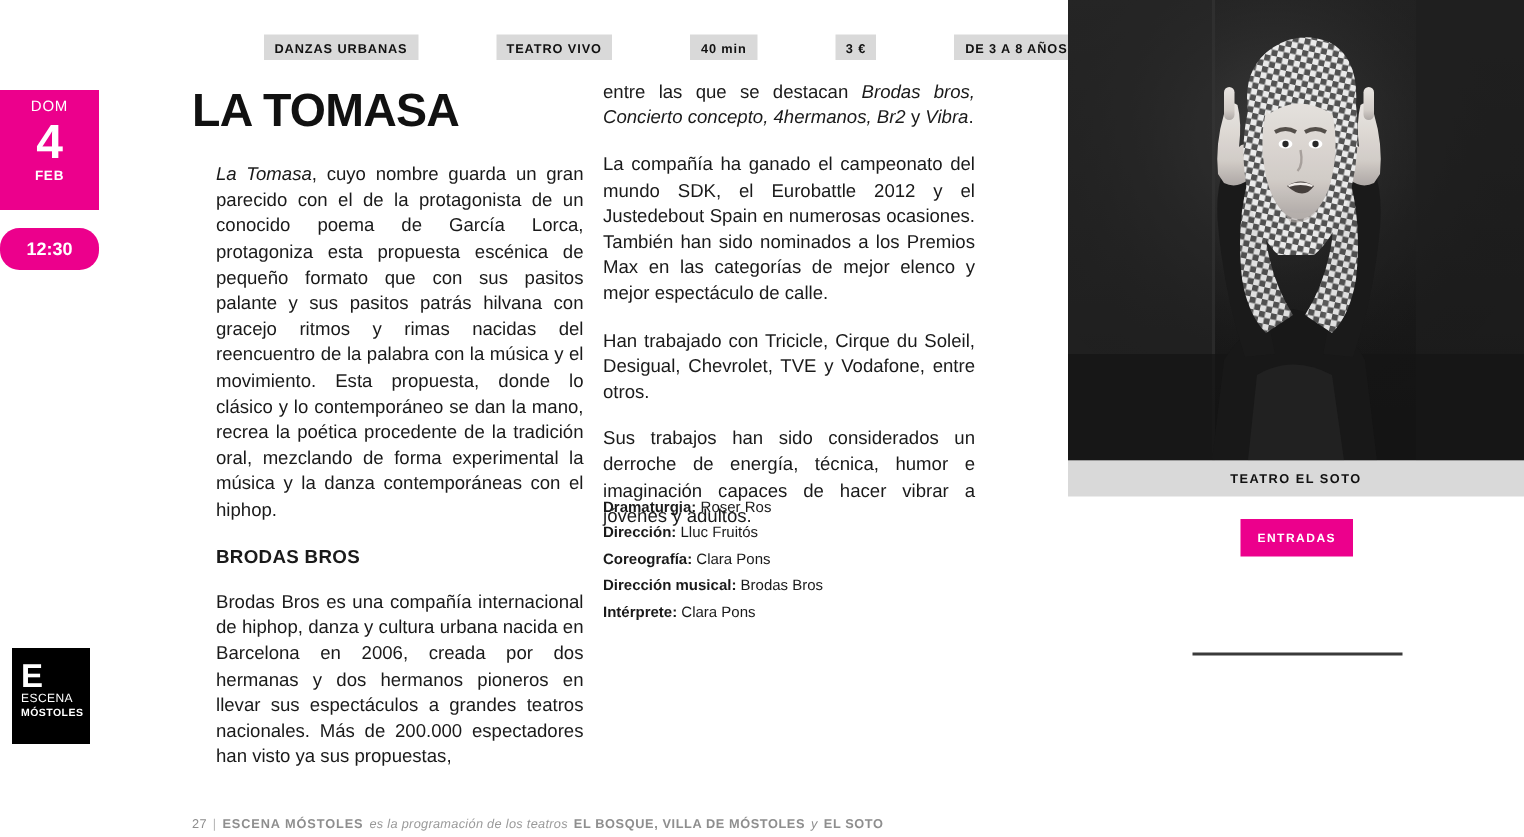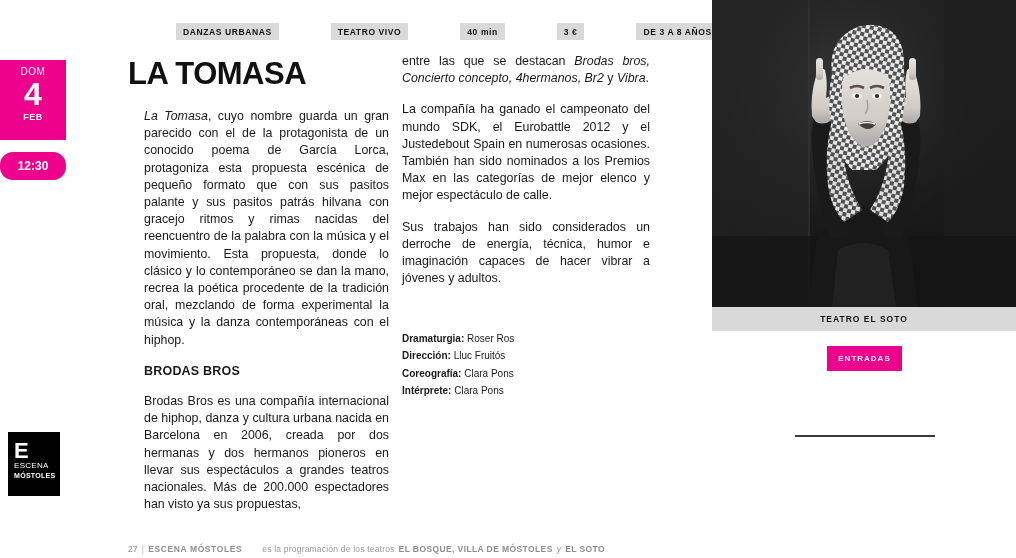--- a/index.html
+++ b/index.html
@@ -226,21 +226,21 @@
     letter-spacing: .2px;
     color: #8e8e8e;
     display: flex;
     align-items: baseline;
     gap: 4px;
     white-space: nowrap;
   }
   #footer .pagenum { font-weight: normal; color: #8e8e8e; margin-top: 20px; }
   #footer .sep { color: #b5b5b5; }
   #footer .brand { font-weight: bold; color: #8e8e8e; letter-spacing: .6px; }
-  #footer .mid { color: #9a9a9a; margin-left: 16px; }
+  #footer .mid { font-style: italic; color: #9a9a9a; }
   #footer .venues { font-weight: bold; color: #8e8e8e; letter-spacing: .4px; }
   #footer .y { font-style: italic; font-weight: normal; }
 </style>
 </head>
 <body>
 
 <div id="date-rail">
   <div id="date-box">
     <div class="dow">DOM</div>
     <div class="daynum">4</div>
@@ -267,27 +267,29 @@
 
 <div class="col" id="col-left">
   <p><span class="it">La Tomasa</span><span>, cuyo nombre guarda un gran parecido con el de la protagonista de un conocido poema de García Lorca, protagoniza esta propuesta escénica de pequeño formato que con sus pasitos palante y sus pasitos patrás hilvana con gracejo ritmos y rimas nacidas del reencuentro de la palabra con la música y el movimiento. Esta propuesta, donde lo clásico y lo contemporáneo se dan la mano, recrea la poética procedente de la tradición oral, mezclando de forma experimental la música y la danza contemporáneas con el hiphop.</span></p>
   <h3 class="subhead">BRODAS BROS</h3>
   <p>Brodas Bros es una compañía internacional de hiphop, danza y cultura urbana nacida en Barcelona en 2006, creada por dos hermanas y dos hermanos pioneros en llevar sus espectáculos a grandes teatros nacionales. Más de 200.000 espectadores han visto ya sus propuestas,</p>
 </div>
 
 <div class="col" id="col-right">
   <p><span>entre las que se destacan </span><span class="it">Brodas bros, Concierto concepto, 4hermanos, Br2</span><span> y </span><span class="it">Vibra</span><span>.</span></p>
   <p>La compañía ha ganado el campeonato del mundo SDK, el Eurobattle 2012 y el Justedebout Spain en numerosas ocasiones. También han sido nominados a los Premios Max en las categorías de mejor elenco y mejor espectáculo de calle.</p>
+  <p>Han trabajado con Tricicle, Cirque du Soleil, Desigual, Chevrolet, TVE y Vodafone, entre otros.</p>
   <p>Sus trabajos han sido considerados un derroche de energía, técnica, humor e imaginación capaces de hacer vibrar a jóvenes y adultos.</p>
 </div>
 
 <div id="credits">
   <div class="row"><span class="lbl">Dramaturgia:</span> <span>Roser Ros</span></div>
   <div class="row"><span class="lbl">Dirección:</span> <span>Lluc Fruitós</span></div>
   <div class="row"><span class="lbl">Coreografía:</span> <span>Clara Pons</span></div>
+  <div class="row"><span class="lbl">Dirección musical:</span> <span>Brodas Bros</span></div>
   <div class="row"><span class="lbl">Intérprete:</span> <span>Clara Pons</span></div>
 </div>
 
 <div id="photo-panel">
   <svg id="photo-svg" width="304" height="307" viewBox="0 0 304 307" xmlns="http://www.w3.org/2000/svg">
     <defs>
       <linearGradient id="bgWall" x1="0" y1="0" x2="0" y2="1">
         <stop offset="0%" stop-color="#161616"></stop>
         <stop offset="55%" stop-color="#0d0d0d"></stop>
         <stop offset="100%" stop-color="#050505"></stop>

